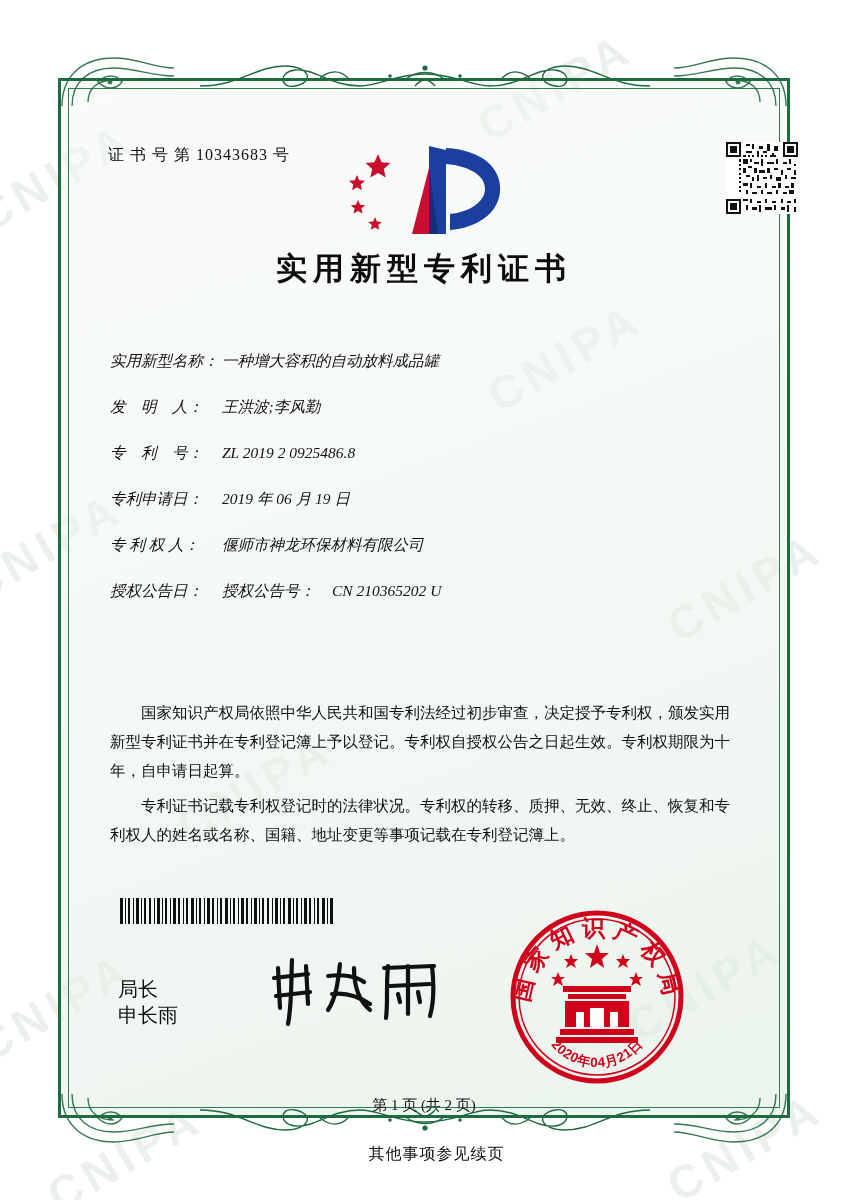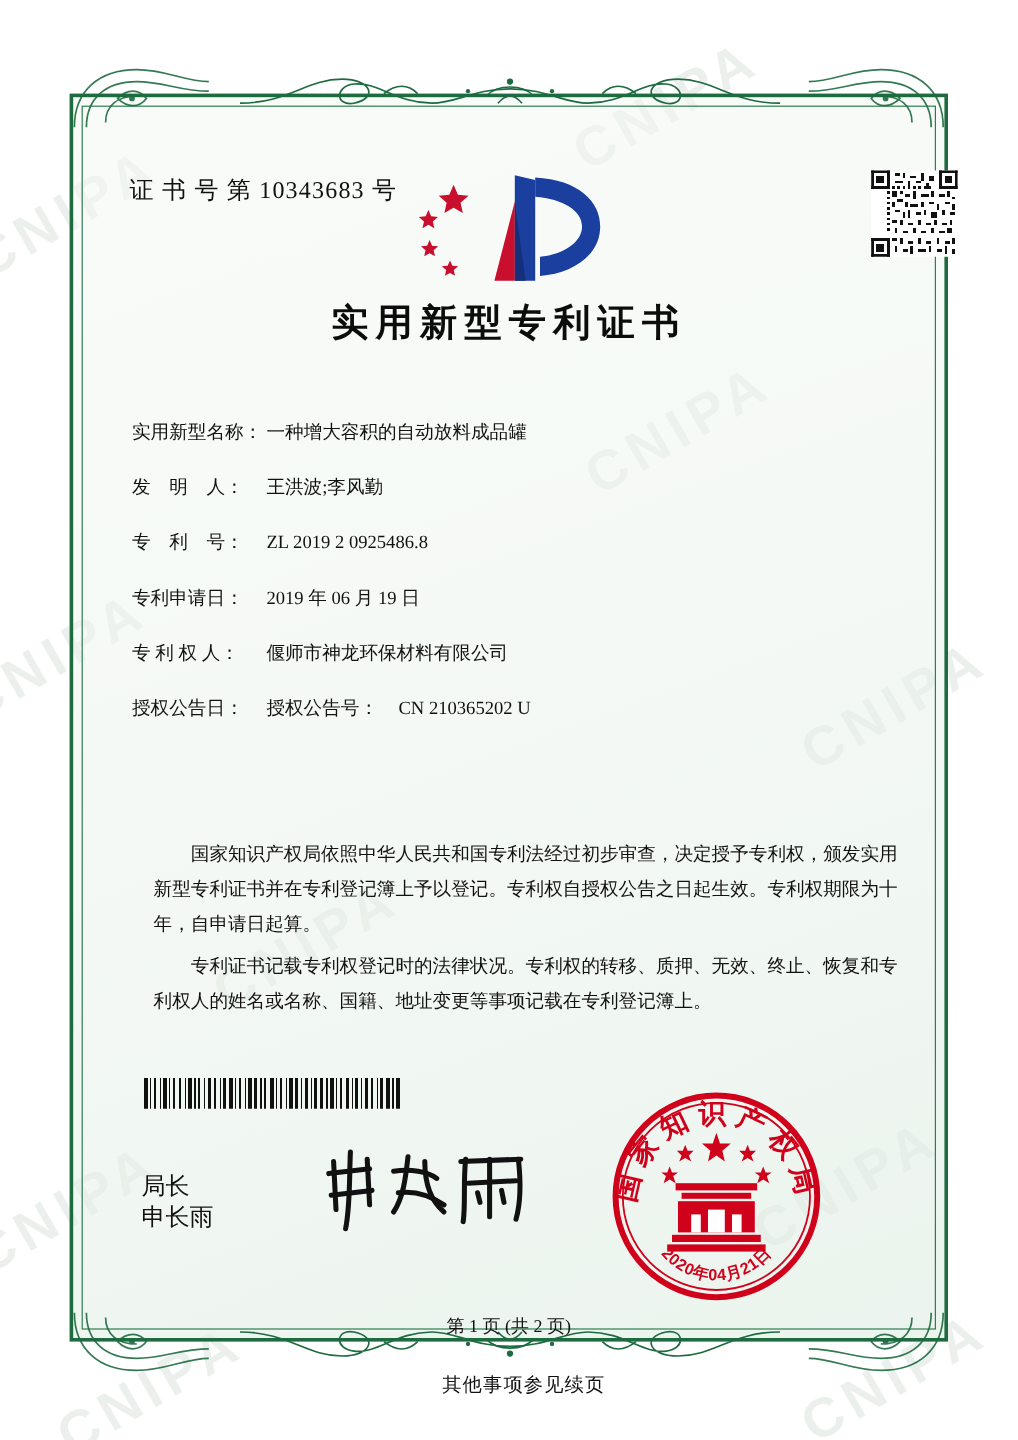--- a/index.html
+++ b/index.html
@@ -97,21 +97,21 @@
     color: #1d6b3f;
     transform: scaleY(-1);
   }
   .bottom-band svg { width: 100%; height: 100%; display:block; }
 
   
   .cert-no {
     position: absolute;
     left: 108px;
     top: 145px;
-    font-size: 20px;
+    font-size: 16px;
     color: #111;
     letter-spacing: 1px;
   }
 
   .qr {
     position: absolute;
     right: 50px;
     top: 142px;
     width: 72px;
     height: 72px;
@@ -147,20 +147,21 @@
     top: 350px;
     width: 620px;
     font-size: 15.5px;
     color: #111;
   }
   .row {
     display: flex;
     align-items: baseline;
     margin-bottom: 24px;
     line-height: 22px;
+    font-style: italic;
   }
   .lbl {
     width: 112px;
     flex: 0 0 112px;
     letter-spacing: 0px;
     white-space: pre;
   }
   .val {
     flex: 1 1 auto;
   }
@@ -172,21 +173,20 @@
   
   .paras {
     position: absolute;
     left: 110px;
     top: 698px;
     width: 620px;
     font-size: 15.5px;
     line-height: 29px;
     color: #111;
     text-align: justify;
-    margin-left: 18px;
   }
   .paras p {
     margin: 0 0 6px 0;
     text-indent: 2em;
   }
 
   
   .barcode {
     position: absolute;
     left: 120px;

